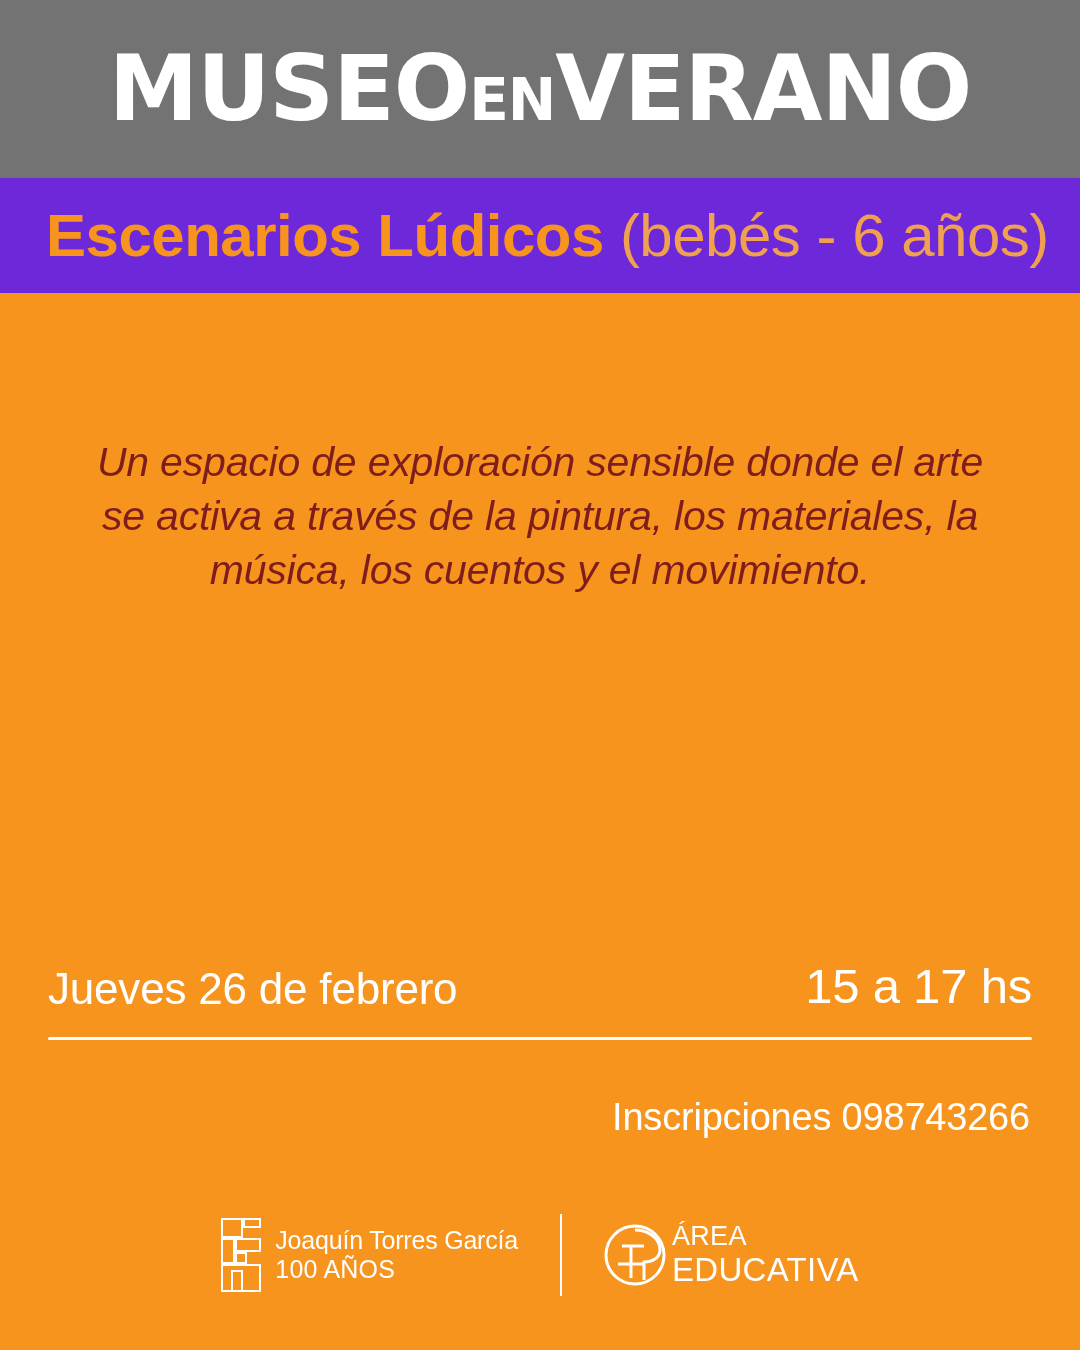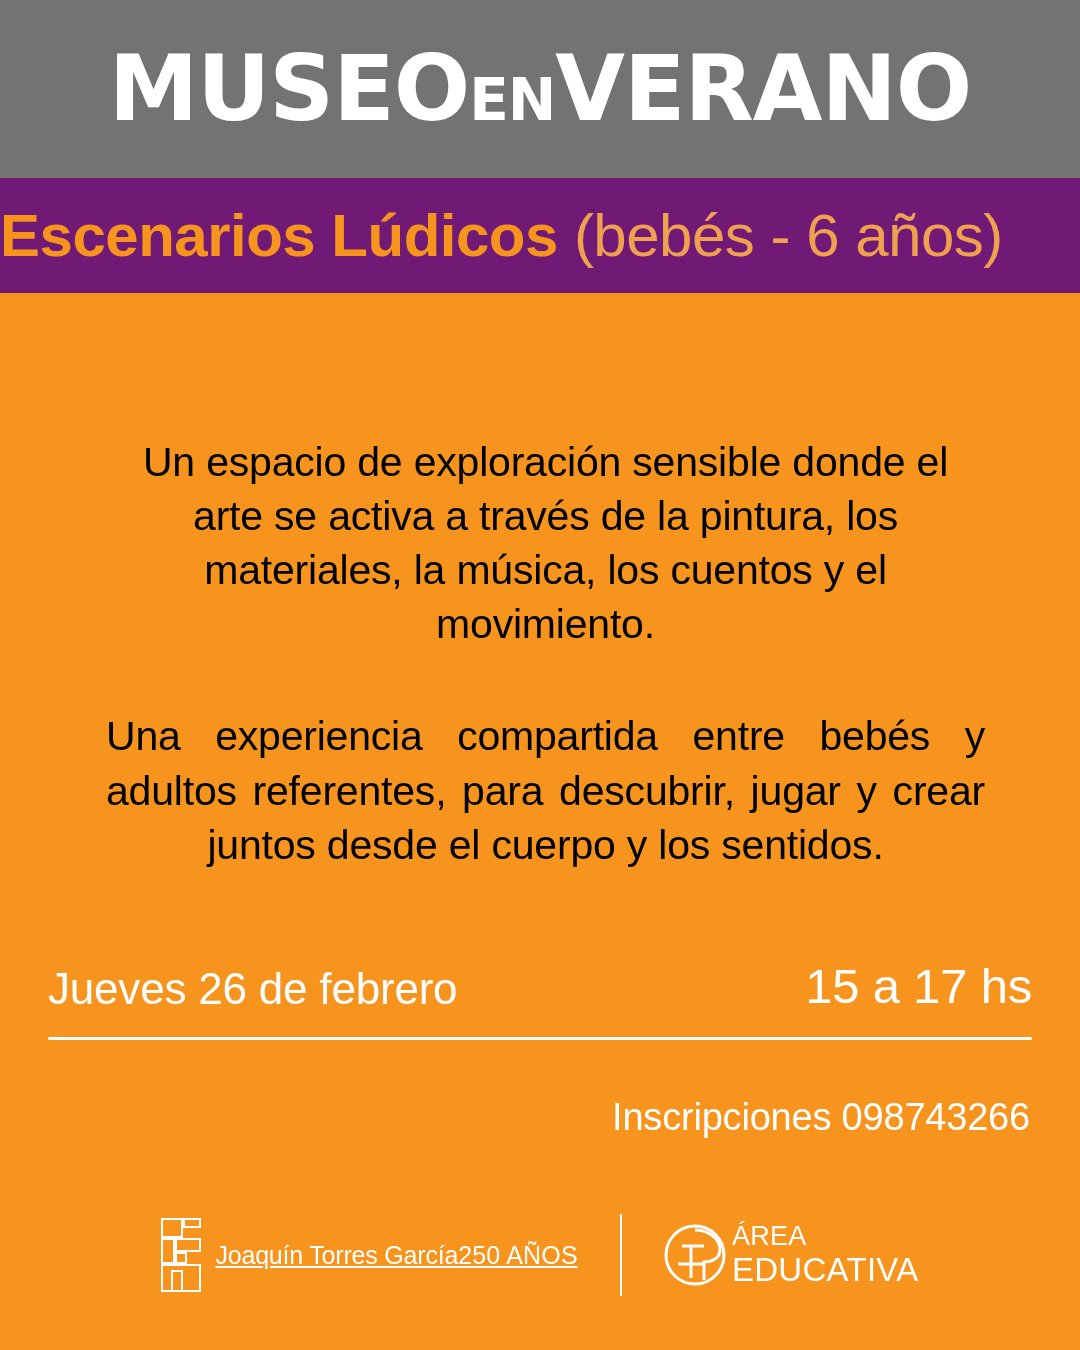--- a/index.html
+++ b/index.html
@@ -44,23 +44,24 @@
     font-weight: bold;
   }
 
   
   .subtitle-band {
     position: absolute;
     left: 0;
     top: 178px;
     width: 1080px;
     height: 115px;
-    background: #701a75;
-    display: flex;
-    align-items: center;
+    background: #6d28d9;
+    display: flex;
+    align-items: center;
+    padding-left: 46px;
     box-sizing: border-box;
   }
   .subtitle-main {
     color: #F7941E;
     font-family: "Liberation Sans", sans-serif;
     font-weight: bold;
     font-size: 60px;
     line-height: 1;
     letter-spacing: -0.5px;
   }
@@ -75,27 +76,28 @@
   }
 
   
   .body-copy {
     position: absolute;
     left: 95px;
     top: 435px;
     width: 890px;
   }
   .para {
-    color: #000000;
+    color: #7f1d1d;
     font-family: "Liberation Sans", sans-serif;
     font-size: 41px;
     line-height: 1.32;
     text-align: center;
-    margin: 0 0 58px 11px;
-    letter-spacing: -0.2px;
+    margin: 0 0 58px 0;
+    letter-spacing: -0.2px;
+    font-style: italic;
   }
   .para.justified {
     text-align: justify;
     text-align-last: center;
   }
 
   
   .date-row {
     position: absolute;
     left: 48px;
@@ -170,24 +172,23 @@
   .mt1 { left: 0;  top: 0;   width: 22px; height: 20px; }
   .mt2 { left: 22px; top: 0; width: 18px; height: 10px; }
   .mt3 { left: 0;  top: 20px; width: 14px; height: 26px; }
   .mt4 { left: 14px; top: 20px; width: 26px; height: 14px; }
   .mt5 { left: 14px; top: 34px; width: 12px; height: 12px; }
   .mt6 { left: 0;  top: 46px; width: 40px; height: 28px; }
   .mt7 { left: 10px; top: 52px; width: 12px; height: 22px; }
 
   .torres-text {
     display: flex;
-    flex-direction: row;
+    flex-direction: column;
     justify-content: center;
     color: #ffffff;
-    text-decoration: underline;
   }
   .torres-name {
     font-family: "Liberation Sans", sans-serif;
     font-size: 25px;
     line-height: 1.15;
     letter-spacing: -0.2px;
   }
   .torres-years {
     font-family: "Liberation Sans", sans-serif;
     font-size: 25px;
@@ -243,21 +244,20 @@
     </div>
   </div>
 
   <div class="subtitle-band">
     <span class="subtitle-main">Escenarios Lúdicos</span>
     <span class="subtitle-sub">(bebés - 6 años)</span>
   </div>
 
   <div class="body-copy">
     <p class="para">Un espacio de exploración sensible donde el arte se activa a través de la pintura, los materiales, la música, los cuentos y el movimiento.</p>
-    <p class="para justified">Una experiencia compartida entre bebés y adultos referentes, para descubrir, jugar y crear juntos desde el cuerpo y los sentidos.</p>
   </div>
 
   <div class="date-row">
     <span class="date-text">Jueves 26 de febrero</span>
     <span class="time-text">15 a 17 hs</span>
   </div>
   <div class="rule"></div>
 
   <div class="inscripciones">Inscripciones 098743266</div>
 
@@ -268,21 +268,21 @@
         <span class="mt1"></span>
         <span class="mt2"></span>
         <span class="mt3"></span>
         <span class="mt4"></span>
         <span class="mt5"></span>
         <span class="mt6"></span>
         <span class="mt7"></span>
       </div>
       <div class="torres-text">
         <span class="torres-name">Joaquín Torres García</span>
-        <span class="torres-years">250 AÑOS</span>
+        <span class="torres-years">100 AÑOS</span>
       </div>
     </div>
 
     <div class="divider"></div>
 
     <div class="logo-right">
       <div class="mark-area">
         <svg width="62" height="62" viewBox="0 0 62 62" aria-hidden="true">
           <circle cx="31" cy="31" r="29" fill="none" stroke="#ffffff" stroke-width="3"></circle>
           <path d="M31 6 C44 6 56 14 56 26 C56 34 48 38 40 38 L40 56" fill="none" stroke="#ffffff" stroke-width="3"></path>

